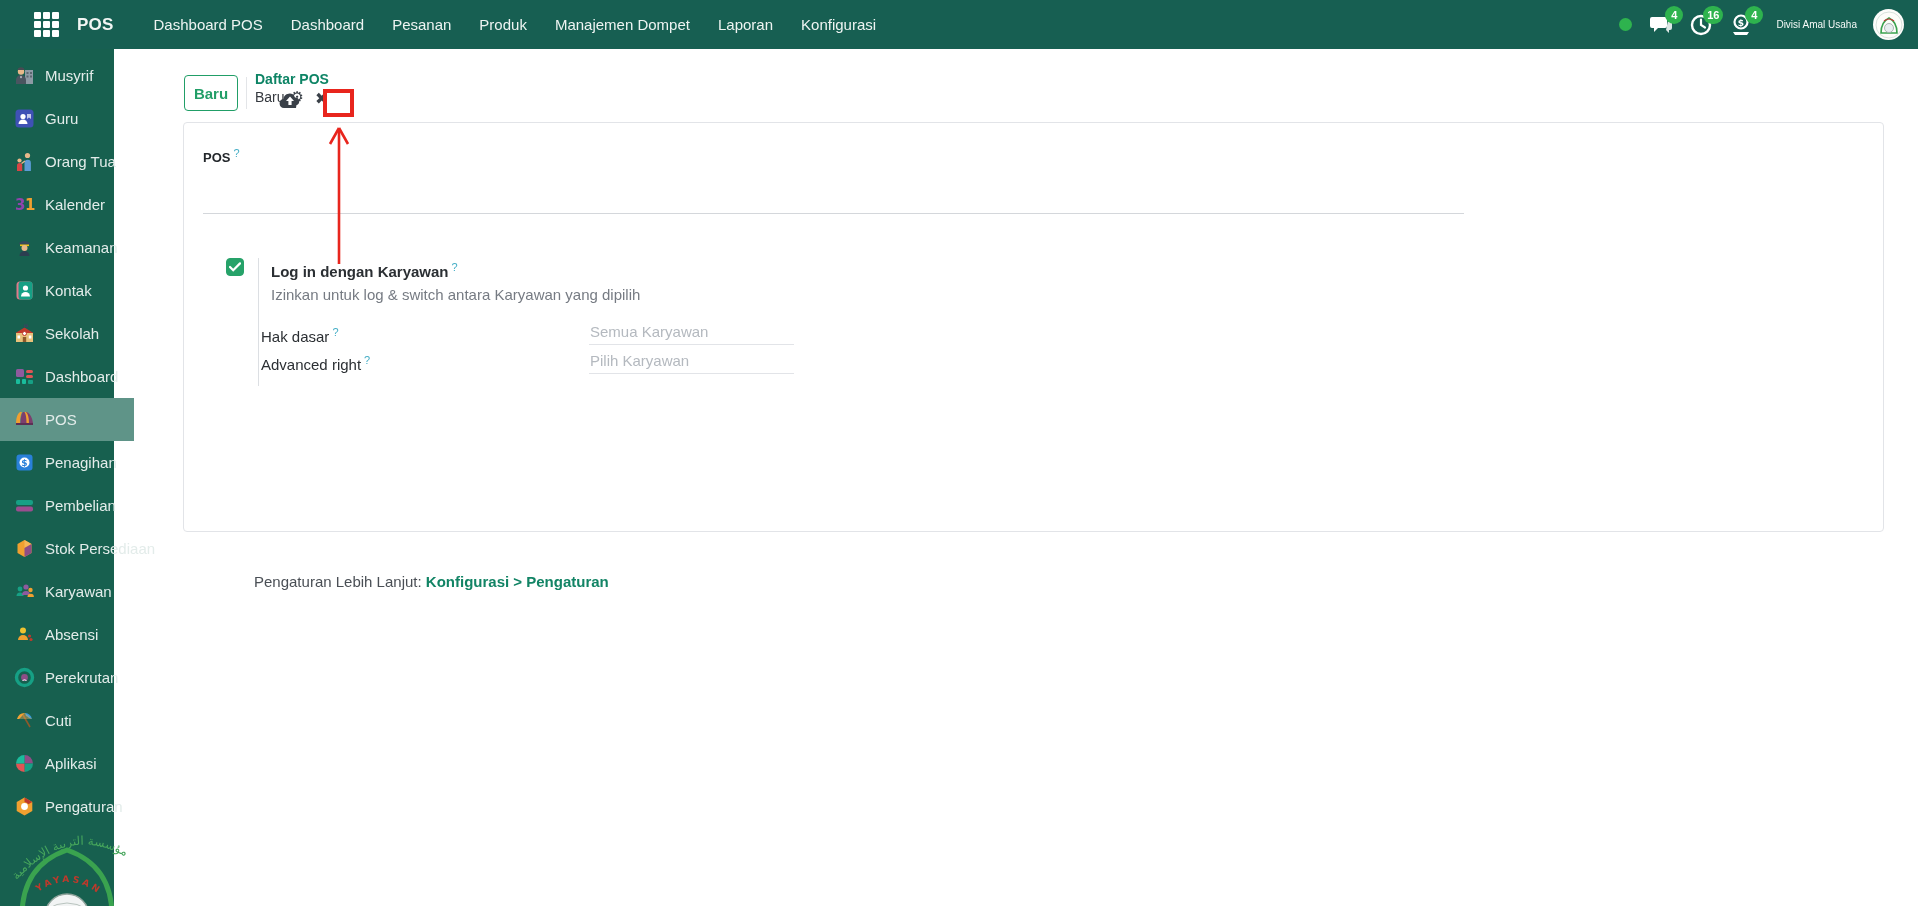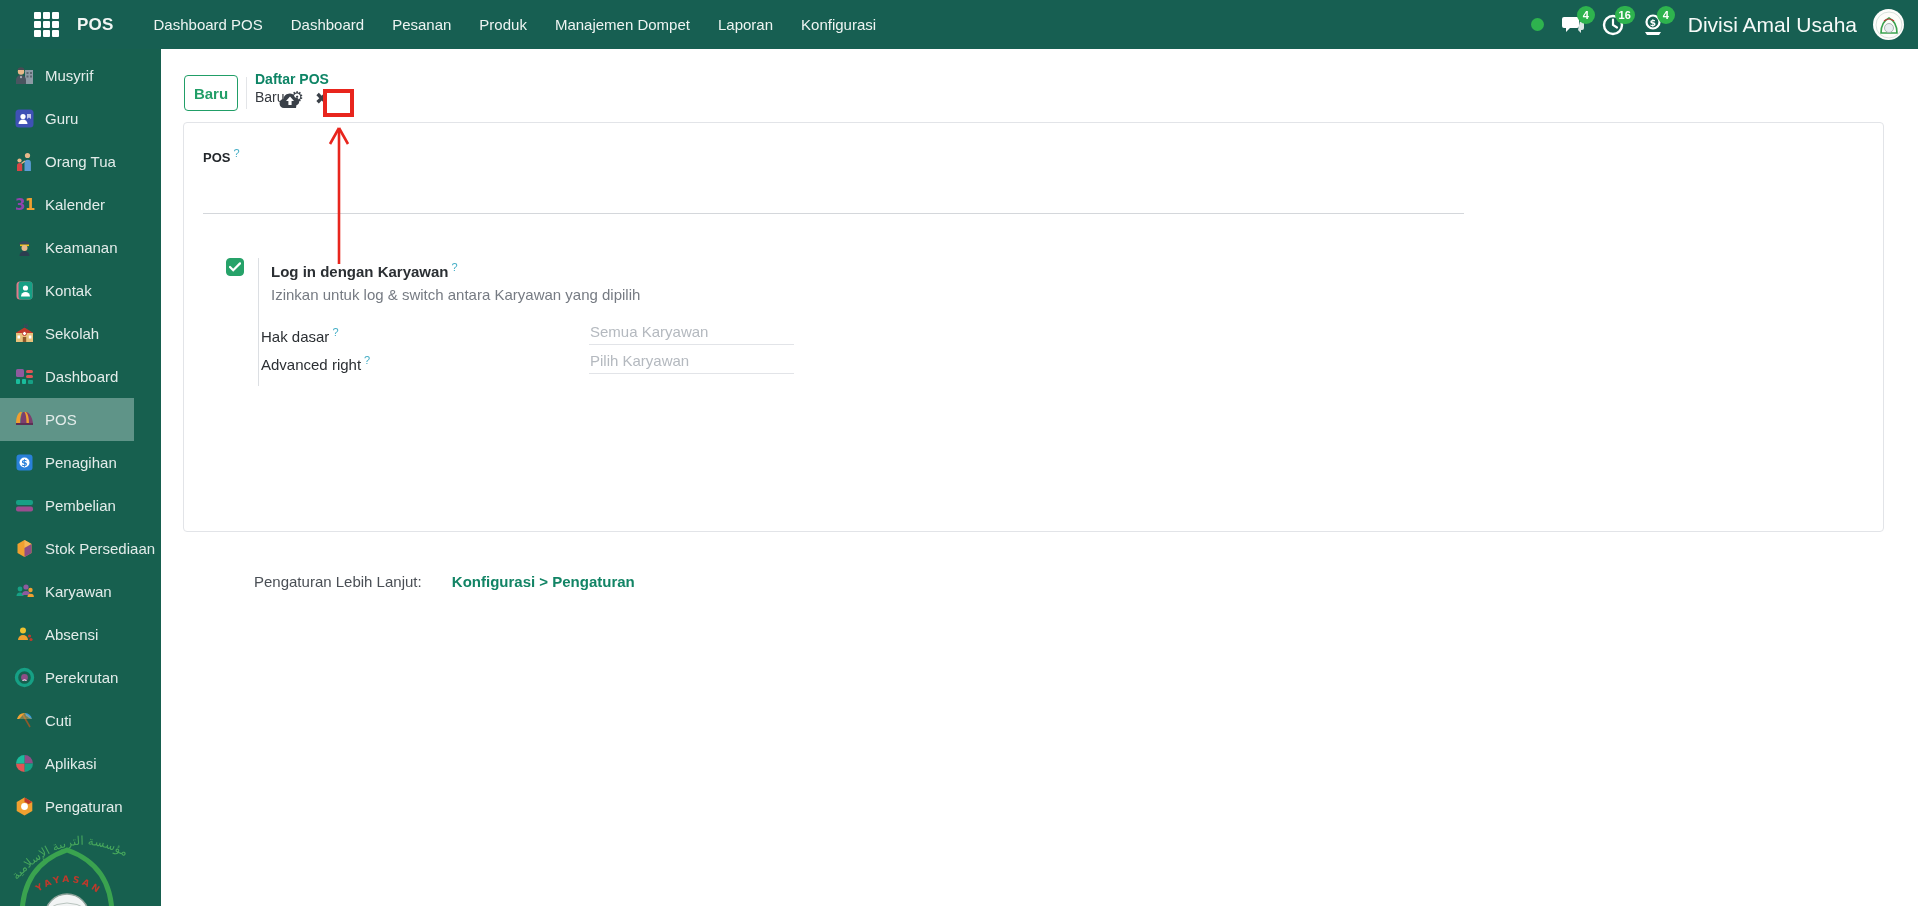--- a/index.html
+++ b/index.html
@@ -14,26 +14,26 @@
   .apps-grid span { background:#ffffff; border-radius:1px; }
   .brand { font-size:17px; font-weight:bold; margin-left:17px; letter-spacing:.2px; }
   .menu { display:flex; align-items:center; margin-left:28px; gap:4px; }
   .menu .menu-item { font-size:15px; padding:6px 12px; border-radius:3px; cursor:pointer; white-space:nowrap; color:#eef4f2; }
   .tb-right { position:absolute; right:0; top:0; height:49px; display:flex; align-items:center; gap:10px; padding-right:14px; }
   .status-dot { width:13px; height:13px; border-radius:50%; background:#2eb34e; margin-right:4px; }
   .tb-icon { position:relative; width:30px; height:30px; display:flex; align-items:center; justify-content:center; cursor:pointer; }
   .tb-badge { position:absolute; top:-4px; right:-7px; min-width:18px; height:18px; padding:0 4px;
               background:#2eb34e; color:#fff; border-radius:10px; font-size:11px; font-weight:bold;
               display:flex; align-items:center; justify-content:center; }
-  .tb-user { font-size:21px; color:#f6faf8; margin:0 6px 0 10px; white-space:nowrap; cursor:pointer; }
+  .tb-user { font-size:10px; color:#f6faf8; margin:0 6px 0 10px; white-space:nowrap; cursor:pointer; }
   .tb-avatar { width:31px; height:31px; border-radius:50%; background:#fdfdfb; overflow:hidden;
                display:flex; align-items:center; justify-content:center; cursor:pointer; }
 
   
-  .sidebar { position:absolute; left:0; top:49px; width:161px; height:857px; background:#17604f; z-index:20; }
+  .sidebar { position:absolute; left:0; top:49px; width:114px; height:857px; background:#17604f; z-index:20; }
   .side-items { position:absolute; top:5px; left:0; width:134px; }
   .side-item { height:43px; display:flex; align-items:center; padding-left:14px; cursor:pointer; }
   .side-item.active { background:#5f9488; }
   .side-item .s-icon { width:21px; height:21px; display:flex; align-items:center; justify-content:center; flex:none; }
   .side-item .s-label { color:#e3ecea; font-size:15px; margin-left:10px; white-space:nowrap; }
   .side-emblem { position:absolute; left:0; bottom:-10px; width:134px; height:110px; }
 
   
   .main { position:absolute; left:134px; top:49px; width:1784px; height:857px; background:#ffffff; }
 
@@ -71,21 +71,21 @@
   .sg-body { padding-left:12px; }
   .sg-title { font-size:15px; font-weight:bold; color:#2b2f33; line-height:19px; }
   .sg-desc { font-size:15px; color:#767b83; margin-top:5px; white-space:nowrap; }
 
   .field-row { position:absolute; font-size:15px; color:#2b2f33; }
   .field-input { position:absolute; width:205px; border:none; border-bottom:1px solid #e2e4e8; font-size:15px;
                  color:#0f766e; font-family:inherit; outline:none; padding:2px 1px 4px; background:transparent; }
   .field-input::placeholder { color:#b4b9bf; }
 
   .footer-note { position:absolute; left:70px; top:450px; font-size:15px; color:#4a4f55; }
-  .footer-link { color:#128465; font-weight:bold; cursor:pointer;margin-left:26px; }
+  .footer-link { color:#128465; font-weight:bold; cursor:pointer; }
 </style>
 </head>
 <body>
 
 <div class="topbar">
   <div class="apps-grid">
     <span></span>
       <span></span>
       <span></span>
       <span></span>

